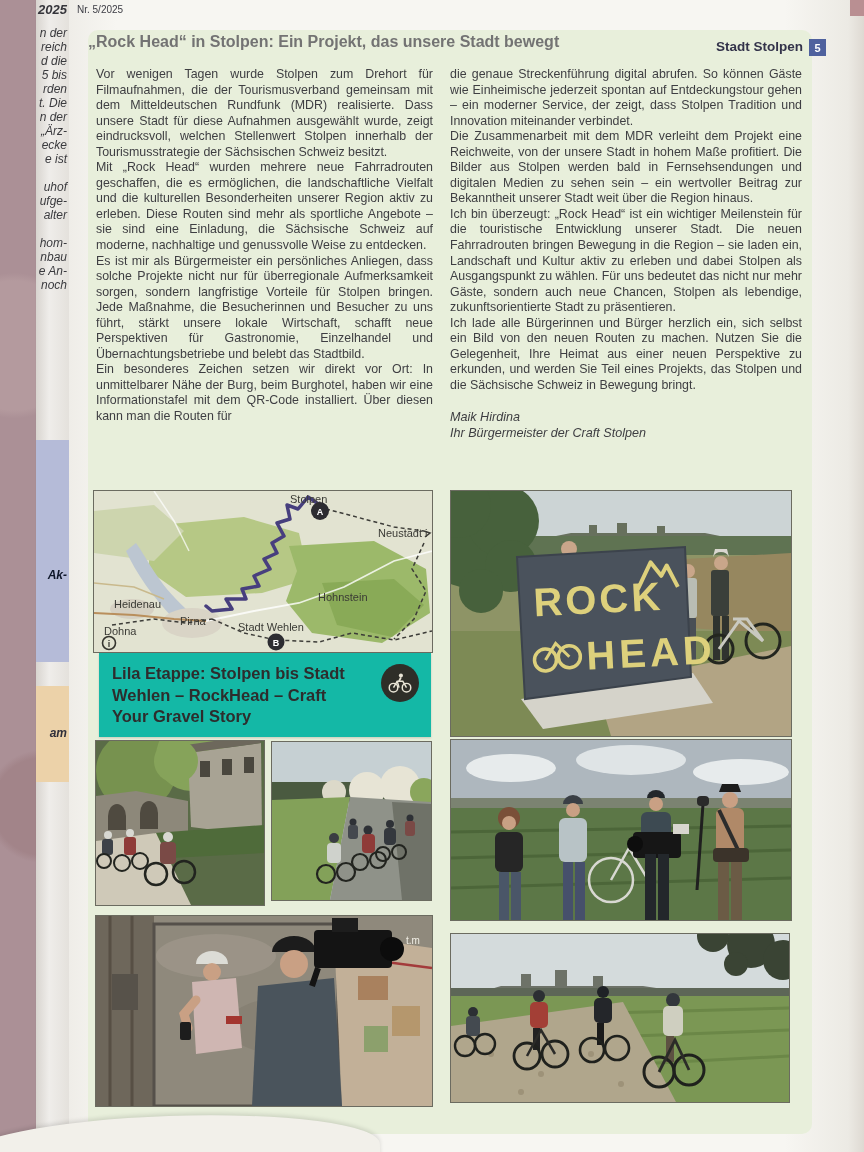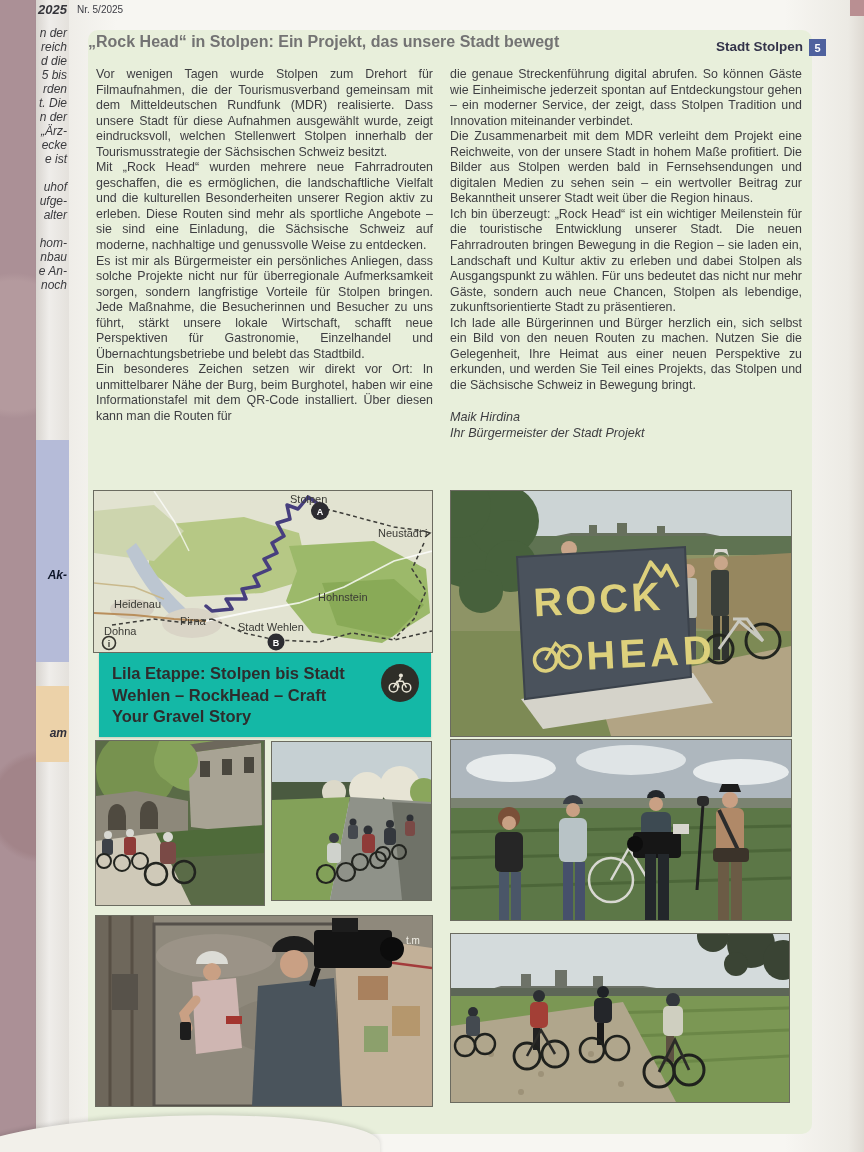--- a/index.html
+++ b/index.html
@@ -16,21 +16,21 @@
                #ab9096;}
   
   .prev-edge{position:absolute;left:36px;top:0;width:33px;height:1152px;
     background:linear-gradient(90deg,#d8d4cf 0,#efedea 40%,#e4e1dc 100%);
     box-shadow:2px 0 3px rgba(0,0,0,.25);z-index:2;font-style:italic;}
   .prev-top{position:absolute;top:2px;right:2px;font-size:13px;font-weight:700;color:#35353b;}
   .prev-frags{position:absolute;top:26px;right:2px;width:60px;text-align:right;
     font-size:12px;line-height:14px;color:#3a3a3e;white-space:pre-line;}
   .edge-box-ak{position:absolute;left:0;top:440px;width:33px;height:222px;background:#b5bbd8;}
   .edge-box-ak span{position:absolute;top:128px;right:2px;font-size:12px;font-weight:700;color:#0f172a;}
-  .edge-box-am{position:absolute;left:0;top:686px;width:33px;height:76px;background:#ecd2a9;}
+  .edge-box-am{position:absolute;left:0;top:686px;width:33px;height:96px;background:#ecd2a9;}
   .edge-box-am span{position:absolute;top:40px;right:2px;font-size:12px;font-weight:700;color:#2f2f3a;}
   
   .paper{position:absolute;left:69px;top:0;width:795px;height:1152px;
     background:linear-gradient(90deg,#efede8 0,#f7f6f2 6%,#f7f6f2 90%,#eceae4 98%,#ded9d2 100%);
     z-index:3;}
   .corner-notch{position:absolute;right:0;top:0;width:14px;height:16px;background:#b98f92;z-index:5;}
   .curl{position:absolute;left:-40px;bottom:-34px;width:420px;height:70px;background:#f2f0ea;
     border-radius:50% 50% 0 0;transform:rotate(-2deg);box-shadow:0 -2px 4px rgba(0,0,0,.12);z-index:6;}
   .header-issue{position:absolute;left:8px;top:4px;font-size:10px;color:#3c3c44;z-index:4;}
   .header-right{position:absolute;right:38px;top:7px;display:flex;gap:6px;z-index:4;margin-top:32px;}
@@ -111,21 +111,21 @@
         <p>Es ist mir als Bürgermeister ein persönliches Anliegen, dass solche Projekte nicht nur für überregionale Aufmerksamkeit sorgen, sondern langfristige Vorteile für Stolpen bringen. Jede Maßnahme, die Besucherinnen und Besucher zu uns führt, stärkt unsere lokale Wirtschaft, schafft neue Perspektiven für Gastronomie, Einzelhandel und Übernachtungsbetriebe und belebt das Stadtbild.</p>
         <p>Ein besonderes Zeichen setzen wir direkt vor Ort: In unmittelbarer Nähe der Burg, beim Burghotel, haben wir eine Informationstafel mit dem QR-Code installiert. Über diesen kann man die Routen für</p>
       </div>
       <div class="col col-right">
         <p>die genaue Streckenführung digital abrufen. So können Gäste wie Einheimische jederzeit spontan auf Entdeckungstour gehen – ein moderner Service, der zeigt, dass Stolpen Tradition und Innovation miteinander verbindet.</p>
         <p>Die Zusammenarbeit mit dem MDR verleiht dem Projekt eine Reichweite, von der unsere Stadt in hohem Maße profitiert. Die Bilder aus Stolpen werden bald in Fernsehsendungen und digitalen Medien zu sehen sein – ein wertvoller Beitrag zur Bekanntheit unserer Stadt weit über die Region hinaus.</p>
         <p>Ich bin überzeugt: „Rock Head“ ist ein wichtiger Meilenstein für die touristische Entwicklung unserer Stadt. Die neuen Fahrradrouten bringen Bewegung in die Region – sie laden ein, Landschaft und Kultur aktiv zu erleben und dabei Stolpen als Ausgangspunkt zu wählen. Für uns bedeutet das nicht nur mehr Gäste, sondern auch neue Chancen, Stolpen als lebendige, zukunftsorientierte Stadt zu präsentieren.</p>
         <p>Ich lade alle Bürgerinnen und Bürger herzlich ein, sich selbst ein Bild von den neuen Routen zu machen. Nutzen Sie die Gelegenheit, Ihre Heimat aus einer neuen Perspektive zu erkunden, und werden Sie Teil eines Projekts, das Stolpen und die Sächsische Schweiz in Bewegung bringt.</p>
         <div class="signature">
           <div>Maik Hirdina</div>
-          <div>Ihr Bürgermeister der Stadt Projekt</div>
+          <div>Ihr Bürgermeister der Craft Stolpen</div>
         </div>
       </div>
     </div>
   </div>
 </div>
 
 <div class="ph" style="left:93px;top:490px;width:340px;height:163px;">
   <svg width="338" height="161" viewBox="0 0 338 161" xmlns="http://www.w3.org/2000/svg">
     <rect x="0" y="0" width="338" height="161" fill="#e2e3d1"></rect>
     <polygon points="55,35 150,26 205,42 215,88 168,102 92,106 55,80" fill="#b6c885"></polygon>

